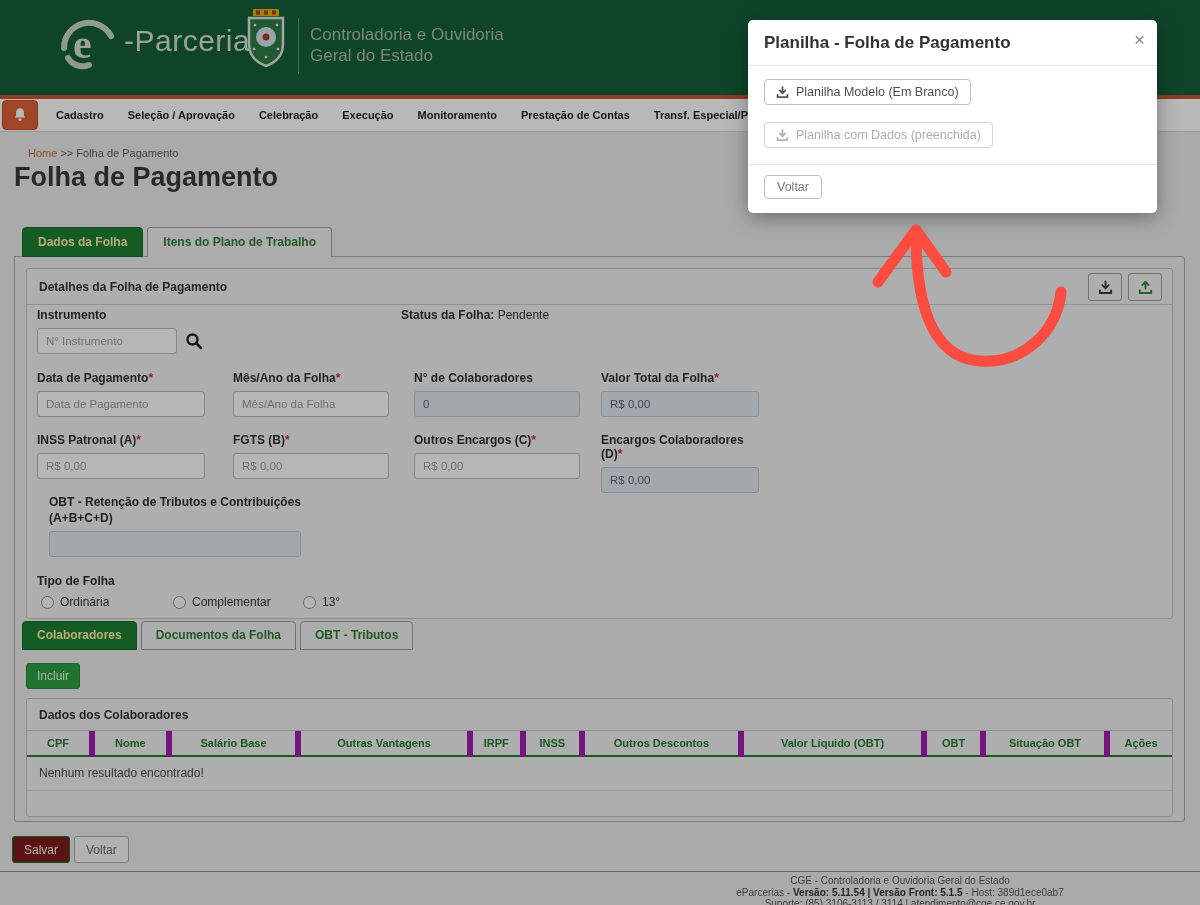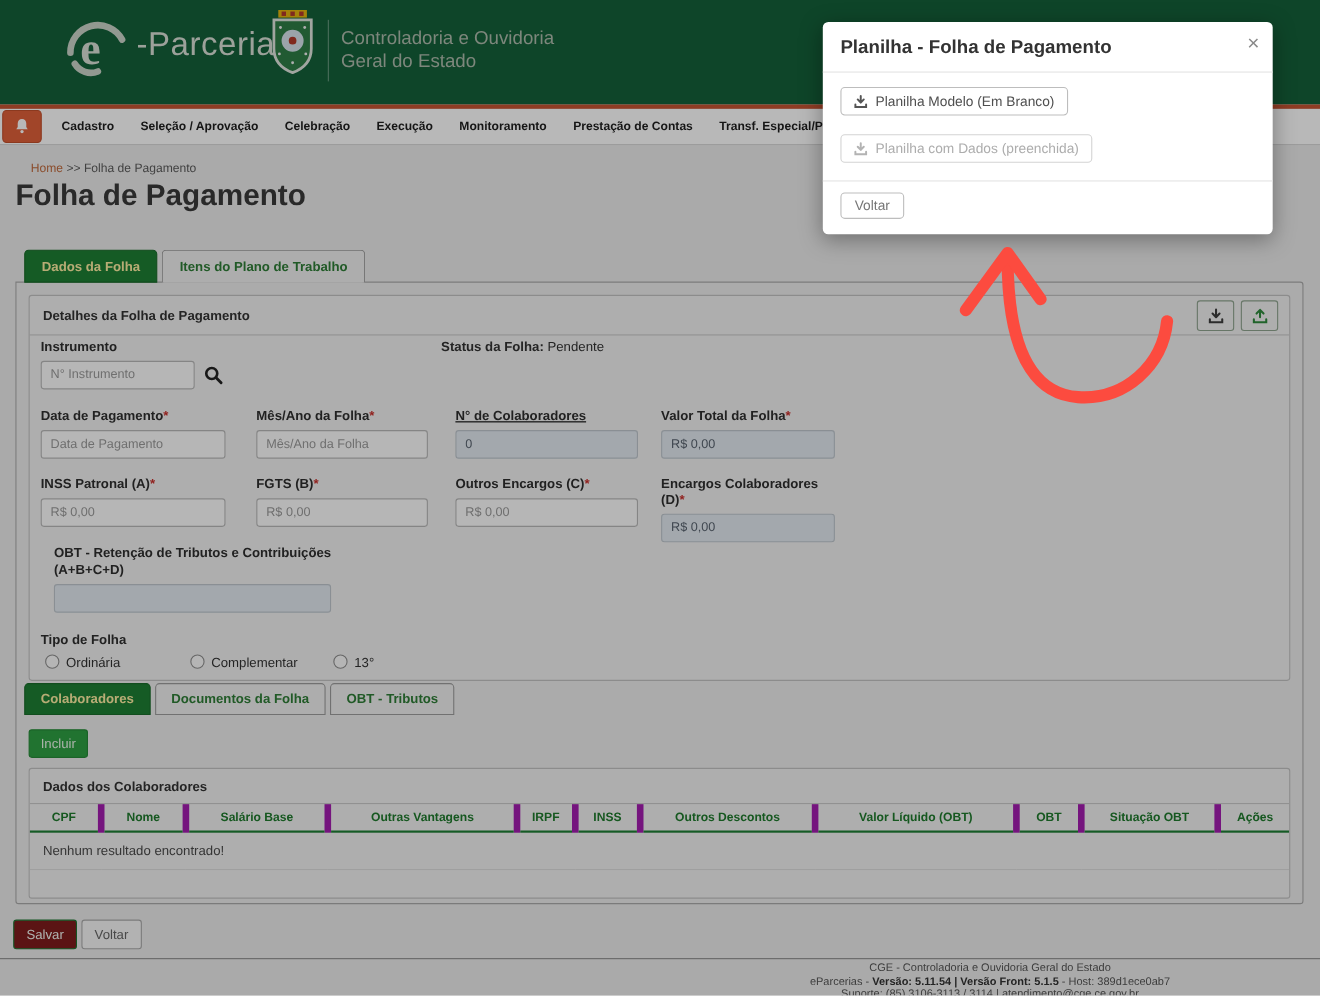--- a/index.html
+++ b/index.html
@@ -48,21 +48,21 @@
   .details-body { position:relative; height:314px; }
   .fg { position:absolute; }
   .fg label { display:block; font-size:12px; font-weight:700; color:#2F2F2F; margin-bottom:6px; }
   .req { color:#C9302C; }
   .fg input[type=text] { height:26px; width:100%; border:1px solid #B9B9B9; border-radius:3px; background:#FDFDFD; font-size:11.5px; color:#555; padding:0 8px; font-family:"Liberation Sans",sans-serif; }
   .fg input::placeholder { color:#9A9A9A; }
   .fg input.locked { background:#E2E9F0; border-color:#BFC7CE; color:#5A6470; }
   .inline-row { display:flex; align-items:center; }
   .status-line { position:absolute; left:374px; top:3px; font-size:12px; color:#333; }
   .status-line b { font-weight:700; }
-  .radio-item { position:absolute; display:flex; align-items:flex-start; gap:6px; font-size:12px; color:#333; }
+  .radio-item { position:absolute; display:flex; align-items:center; gap:6px; font-size:12px; color:#333; }
   .radio-item input { appearance:none; width:13px; height:13px; border:1px solid #8E8E8E; border-radius:50%; background:#FBFBFB; cursor:pointer; }
 
   
   .subtabs { position:absolute; left:22px; top:621px; display:flex; gap:4px; z-index:2; }
   .subtab { height:29px; padding:0 14px; line-height:27px; font-size:12px; font-weight:700; border-radius:4px 4px 0 0; cursor:pointer; white-space:nowrap; }
   .subtab.active { background:#1E7E34; color:#FFEFA3; border:1px solid #196B2A; }
   .subtab.inactive { background:#F0F0F0; color:#2E7D36; border:1px solid #9D9D9D; }
   .btn-incluir { position:absolute; left:26px; top:663px; height:26px; padding:0 10px; background:#2EA043; border:1px solid #268A38; border-radius:3px; color:#EAF7EA; font-size:12px; cursor:pointer; font-family:"Liberation Sans",sans-serif; }
 
   
@@ -198,21 +198,21 @@
       </div>
 
       <div class="fg" style="left:10px; top:66px; width:168px;">
         <label><span>Data de Pagamento</span><span class="req">*</span></label>
         <input type="text" placeholder="Data de Pagamento" style="">
       </div>
       <div class="fg" style="left:206px; top:66px; width:156px;">
         <label><span>Mês/Ano da Folha</span><span class="req">*</span></label>
         <input type="text" placeholder="Mês/Ano da Folha" style="">
       </div>
-      <div class="fg" style="left:387px; top:66px; width:166px;text-decoration:underline;">
+      <div class="fg" style="left:387px; top:66px; width:166px;">
         <label><span>N° de Colaboradores</span></label>
         <input type="text" class="locked" disabled="" value="0" style="">
       </div>
       <div class="fg" style="left:574px; top:66px; width:158px;">
         <label><span>Valor Total da Folha</span><span class="req">*</span></label>
         <input type="text" class="locked" disabled="" value="R$ 0,00" style="">
       </div>
 
       <div class="fg" style="left:10px; top:128px; width:168px;">
         <label><span>INSS Patronal (A)</span><span class="req">*</span></label>

